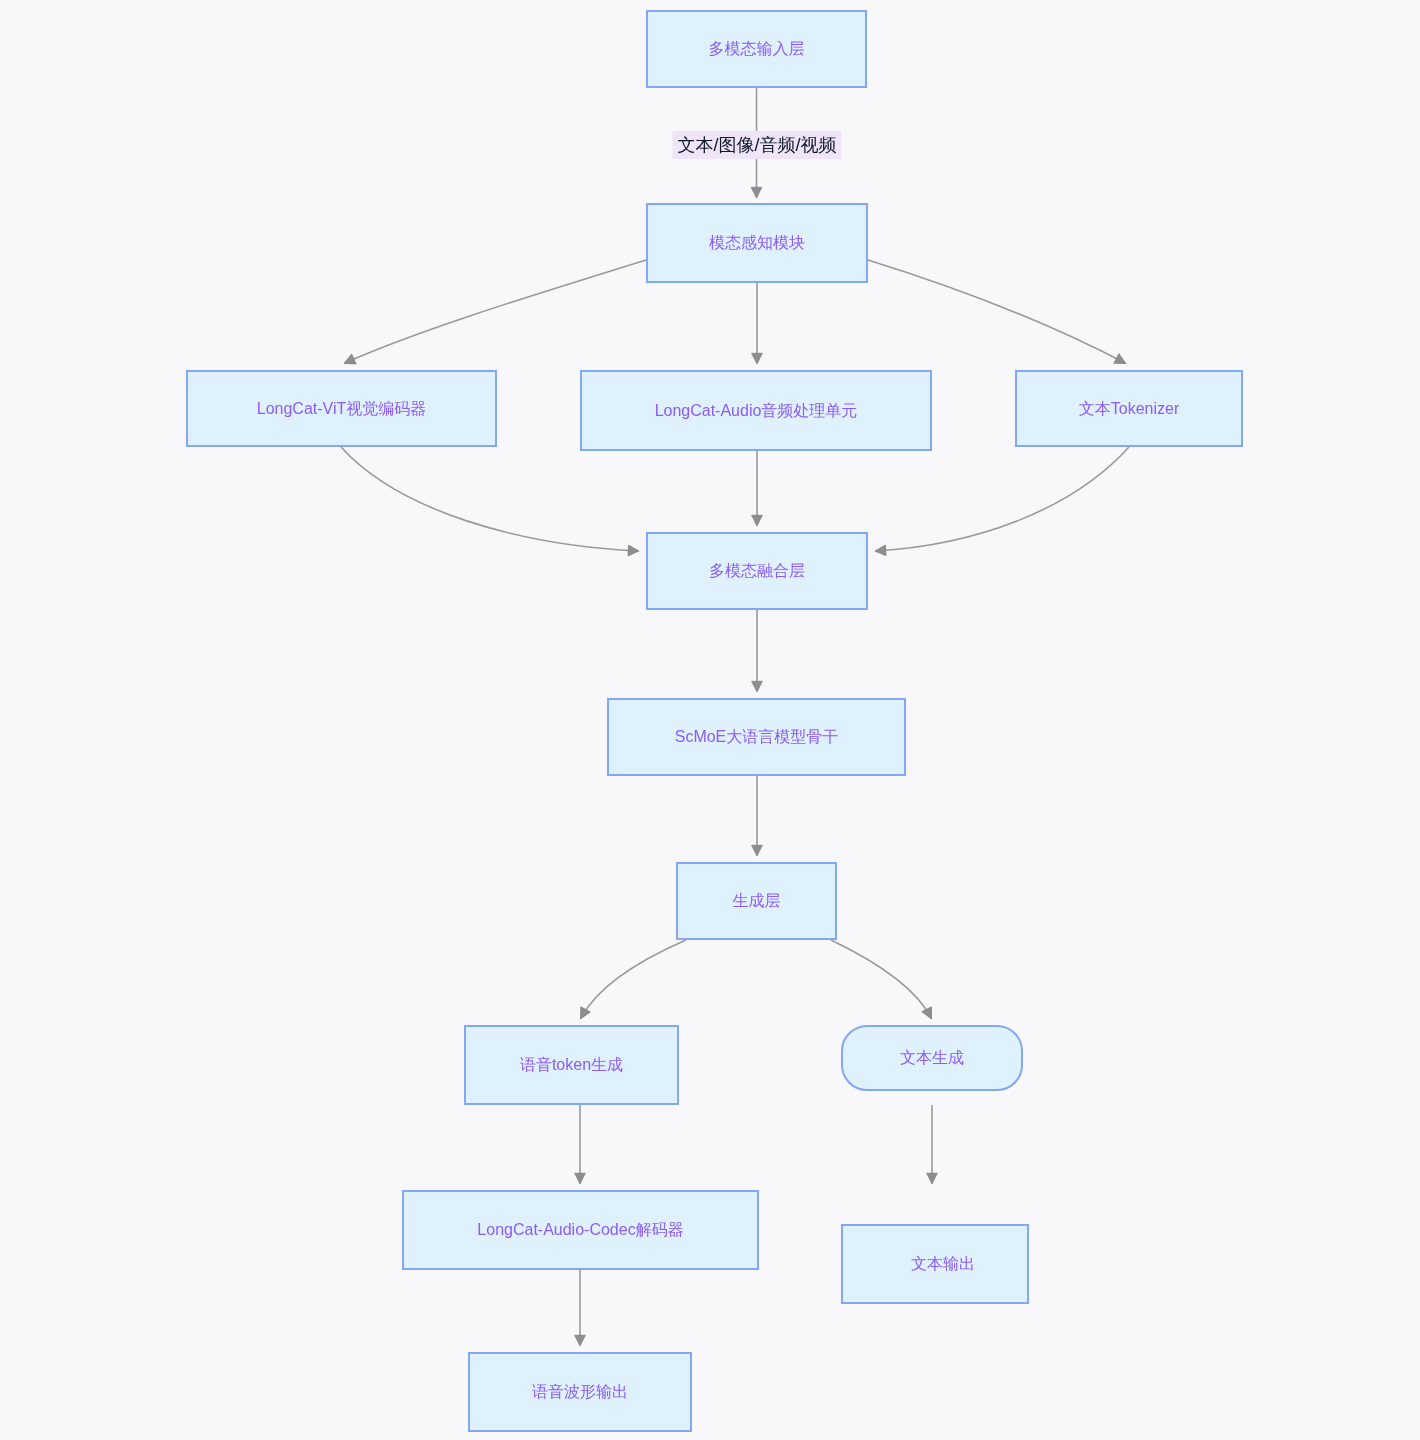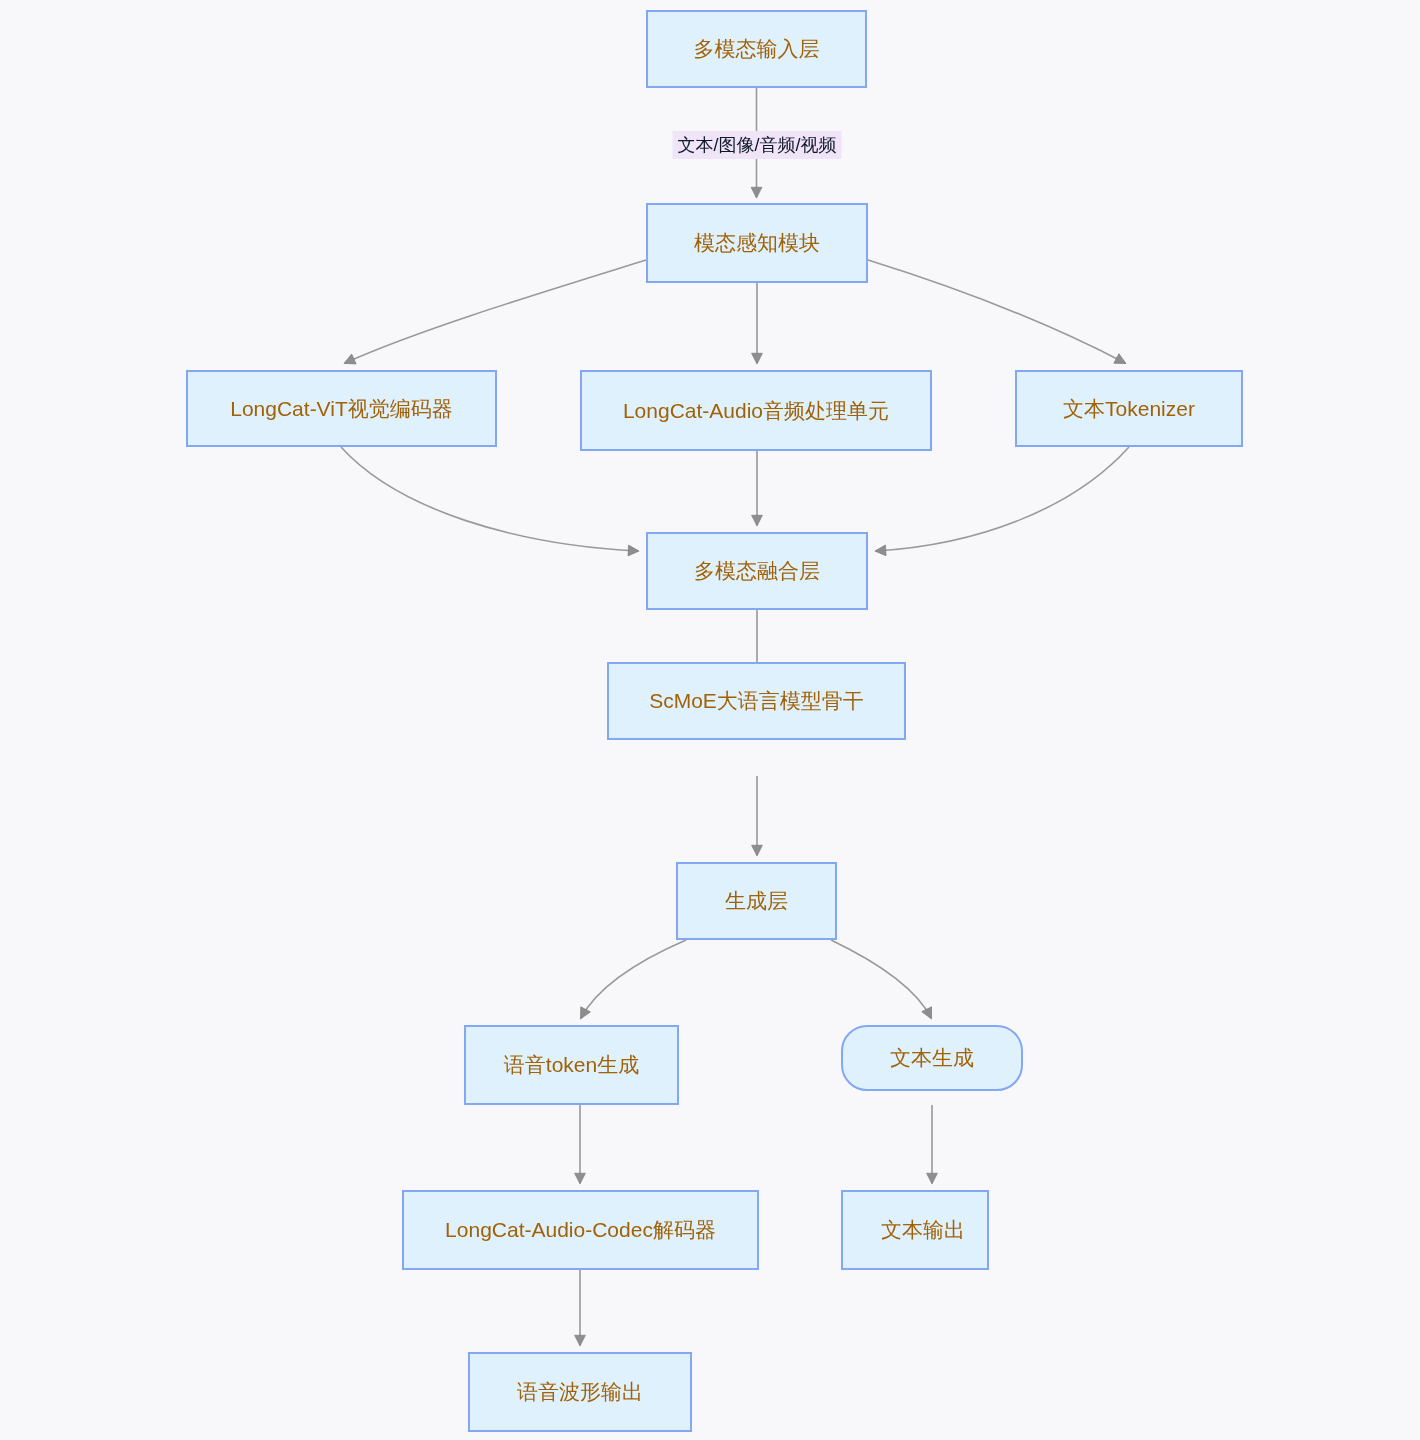--- a/index.html
+++ b/index.html
@@ -23,22 +23,22 @@
   .edge-path {
     fill: none;
     stroke: #999999;
     stroke-width: 1.6;
   }
   .node {
     position: absolute;
     box-sizing: border-box;
     background: #e0f1fe;
     border: 2px solid #82a7f5;
-    color: #a16207;
-    font-size: 21px;
+    color: #8b5cf6;
+    font-size: 16px;
     display: flex;
     align-items: center;
     justify-content: center;
     text-align: center;
     line-height: 1.2;
   }
   .edge-label {
     position: absolute;
     transform: translateX(-50%);
     background: #f0e4f8;
@@ -82,27 +82,27 @@
   <div class="node" style="left:646px; top:203px; width:222px; height:80px;">模态感知模块</div>
 
   <div class="node" style="left:186px; top:370px; width:311px; height:77px;">LongCat-ViT视觉编码器</div>
 
   <div class="node" style="left:580px; top:370px; width:352px; height:81px;">LongCat-Audio音频处理单元</div>
 
   <div class="node" style="left:1015px; top:370px; width:228px; height:77px;">文本Tokenizer</div>
 
   <div class="node" style="left:646px; top:532px; width:222px; height:78px;">多模态融合层</div>
 
-  <div class="node" style="left:607px; top:662px; width:299px; height:78px;">ScMoE大语言模型骨干</div>
+  <div class="node" style="left:607px; top:698px; width:299px; height:78px;">ScMoE大语言模型骨干</div>
 
   <div class="node" style="left:676px; top:862px; width:161px; height:78px;">生成层</div>
 
   <div class="node" style="left:464px; top:1025px; width:215px; height:80px;">语音token生成</div>
 
   <div class="node" style="left:841px; top:1025px; width:182px; height:66px;border-radius:26px;">文本生成</div>
 
   <div class="node" style="left:402px; top:1190px; width:357px; height:80px;">LongCat-Audio-Codec解码器</div>
 
-  <div class="node" style="left:841px; top:1190px; width:148px; height:80px;padding-left:16px;">文本输出</div>
+  <div class="node" style="left:841px; top:1224px; width:188px; height:80px;padding-left:16px;">文本输出</div>
 
   <div class="node" style="left:468px; top:1352px; width:224px; height:80px;">语音波形输出</div>
 
 </div>
 
 </body></html>

